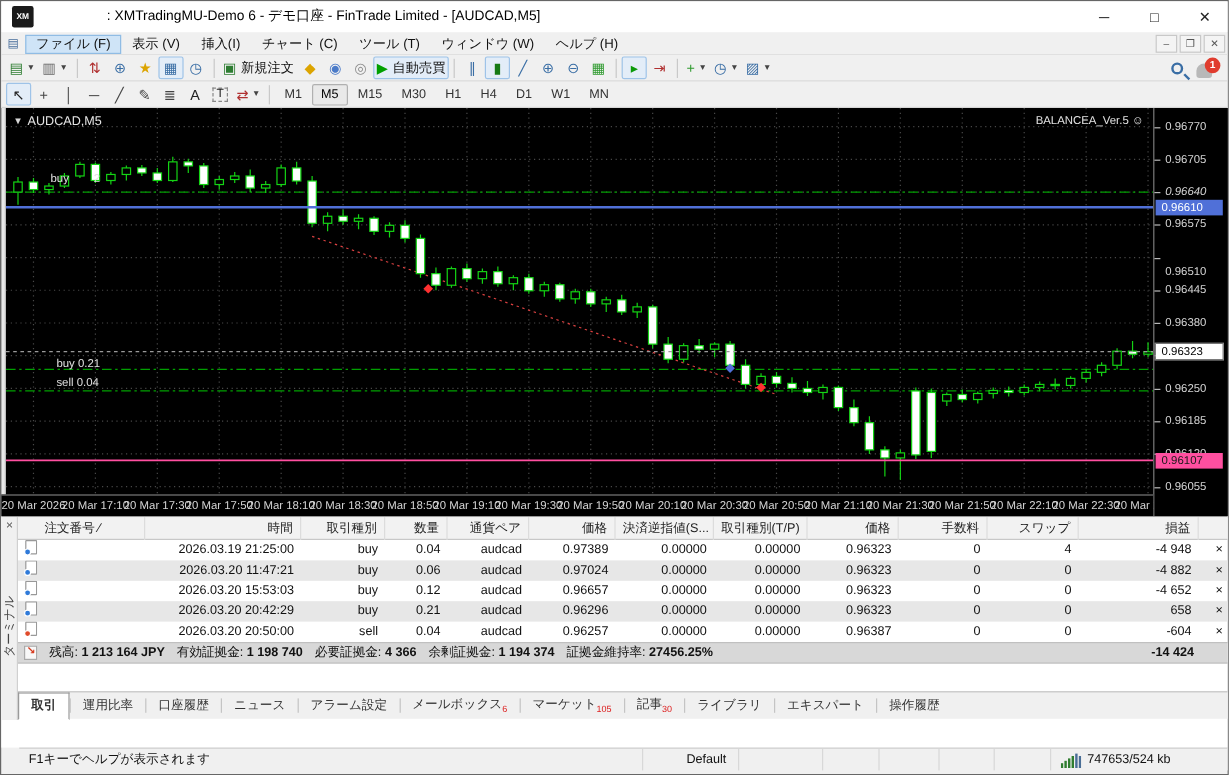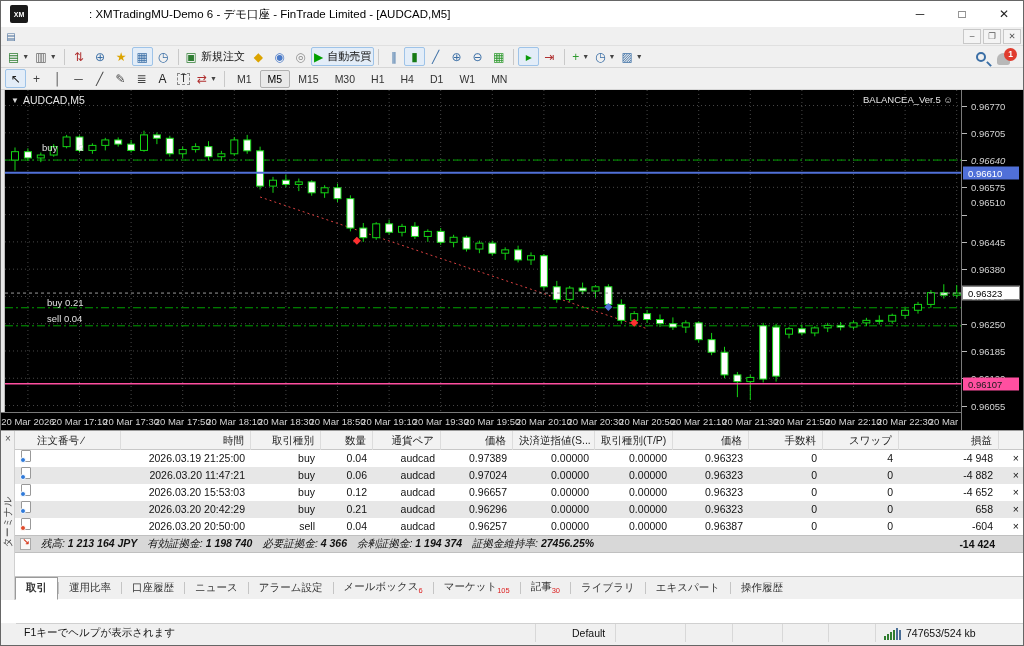--- a/index.html
+++ b/index.html
@@ -55,21 +55,21 @@
   #thead .hc{font-size:10.5px;color:#222;padding:0 6px;text-align:right;border-right:1px solid #dcdcdc;height:19px;line-height:19px;overflow:hidden;white-space:nowrap;}
   #thead .hc.left{text-align:left;}
   #tbody{position:absolute;left:14px;top:19px;width:1010px;}
   .trow{height:17px;}
   .trow.alt{background:#e7e7e7;}
   .trow .c{font-size:10.5px;color:#111;padding:0 6px;text-align:right;white-space:nowrap;overflow:hidden;height:17px;line-height:17px;}
   .docicon{position:relative;width:10px;height:12px;background:#fff;border:1px solid #999;border-radius:1px;margin-left:4px;display:inline-block;}
   .docdot{position:absolute;left:-2px;bottom:-2px;width:6px;height:6px;border-radius:50%;border:1px solid #fff;}
   .rowx{color:#999;font-size:9px;text-align:center;}
   #balrow{position:absolute;left:14px;top:104px;width:1010px;height:18px;background:#d8d8d8;border-top:1px solid #c0c0c0;border-bottom:1px solid #c0c0c0;display:flex;align-items:center;font-size:10.5px;}
-  #balrow .seg{margin-left:10px;white-space:nowrap;color:#111;font-style:italic;}
+  #balrow .seg{margin-left:10px;white-space:nowrap;color:#111;}
   #balrow b{font-weight:bold;}
   .balicon{position:relative;width:11px;height:12px;background:#f8f8f8;border:1px solid #aaa;margin-left:5px;flex:0 0 auto;}
   .balicon::after{content:"↘";position:absolute;left:1px;top:-2px;font-size:9px;color:#d63a1e;font-weight:bold;}
   #baltotal{margin-left:auto;margin-right:30px;font-weight:bold;color:#111;}
   #tabs{position:absolute;left:14px;bottom:24px;width:1010px;height:23px;background:#f0f0f0;border-top:1px solid #c4c4c4;display:flex;align-items:flex-end;}
   .tab{font-size:10.5px;color:#333;padding:3px 10px 4px 10px;white-space:nowrap;position:relative;}
   .tab.active{background:#fff;border:1px solid #9a9a9a;border-bottom:1px solid #fff;font-weight:bold;margin-bottom:-1px;}
   .tab sub{color:#d22;font-size:7.5px;}
   .tabsep{width:1px;height:12px;background:#c4c4c4;margin-bottom:5px;}
   
@@ -94,20 +94,21 @@
     <span class="wtitle">: XMTradingMU-Demo 6 - デモ口座 - FinTrade Limited - [AUDCAD,M5]</span>
     <div class="wctrls">
       <span class="wctrl">─</span>
       <span class="wctrl">□</span>
       <span class="wctrl">✕</span>
     </div>
   </div>
 
   <div class="menubar">
     <span class="childicon">▤</span>
+    <span id="menu-items"><span class="mitem active">ファイル (F)</span><span class="mitem">表示 (V)</span><span class="mitem">挿入(I)</span><span class="mitem">チャート (C)</span><span class="mitem">ツール (T)</span><span class="mitem">ウィンドウ (W)</span><span class="mitem">ヘルプ (H)</span></span>
     <div class="childctrls">
       <span class="cctrl">–</span>
       <span class="cctrl">❐</span>
       <span class="cctrl">✕</span>
     </div>
   </div>
 
   <div class="toolbar" id="toolbar1">
       <span class="tbtn">
         <span class="glyph" style="color: rgb(46, 125, 50);">▤</span>
@@ -446,21 +447,21 @@
     <div id="pricescale">
         <div class="pdash" style="top: 15.5245px;"></div>
         <div class="ptick" style="top: 15.5245px;">0.96770</div>
         <div class="pdash" style="top: 42.7972px;"></div>
         <div class="ptick" style="top: 42.7972px;">0.96705</div>
         <div class="pdash" style="top: 70.0699px;"></div>
         <div class="ptick" style="top: 70.0699px; font-style: italic;">0.96640</div>
         <div class="pdash" style="top: 97.3426px;"></div>
         <div class="ptick" style="top: 97.3426px;">0.96575</div>
         <div class="pdash" style="top: 124.615px;"></div>
-        <div class="ptick" style="top: 112px;">0.96510</div>
+        <div class="ptick" style="top: 137px;">0.96510</div>
         <div class="pdash" style="top: 151.888px;"></div>
         <div class="ptick" style="top: 151.888px;">0.96445</div>
         <div class="pdash" style="top: 179.161px;"></div>
         <div class="ptick" style="top: 179.161px;">0.96380</div>
         <div class="pdash" style="top: 206.433px;"></div>
         <div class="ptick" style="top: 206.433px;">0.96315</div>
         <div class="pdash" style="top: 233.706px;"></div>
         <div class="ptick" style="top: 233.706px; text-align: right;">0.96250</div>
         <div class="pdash" style="top: 260.979px;"></div>
         <div class="ptick" style="top: 260.979px;">0.96185</div>

